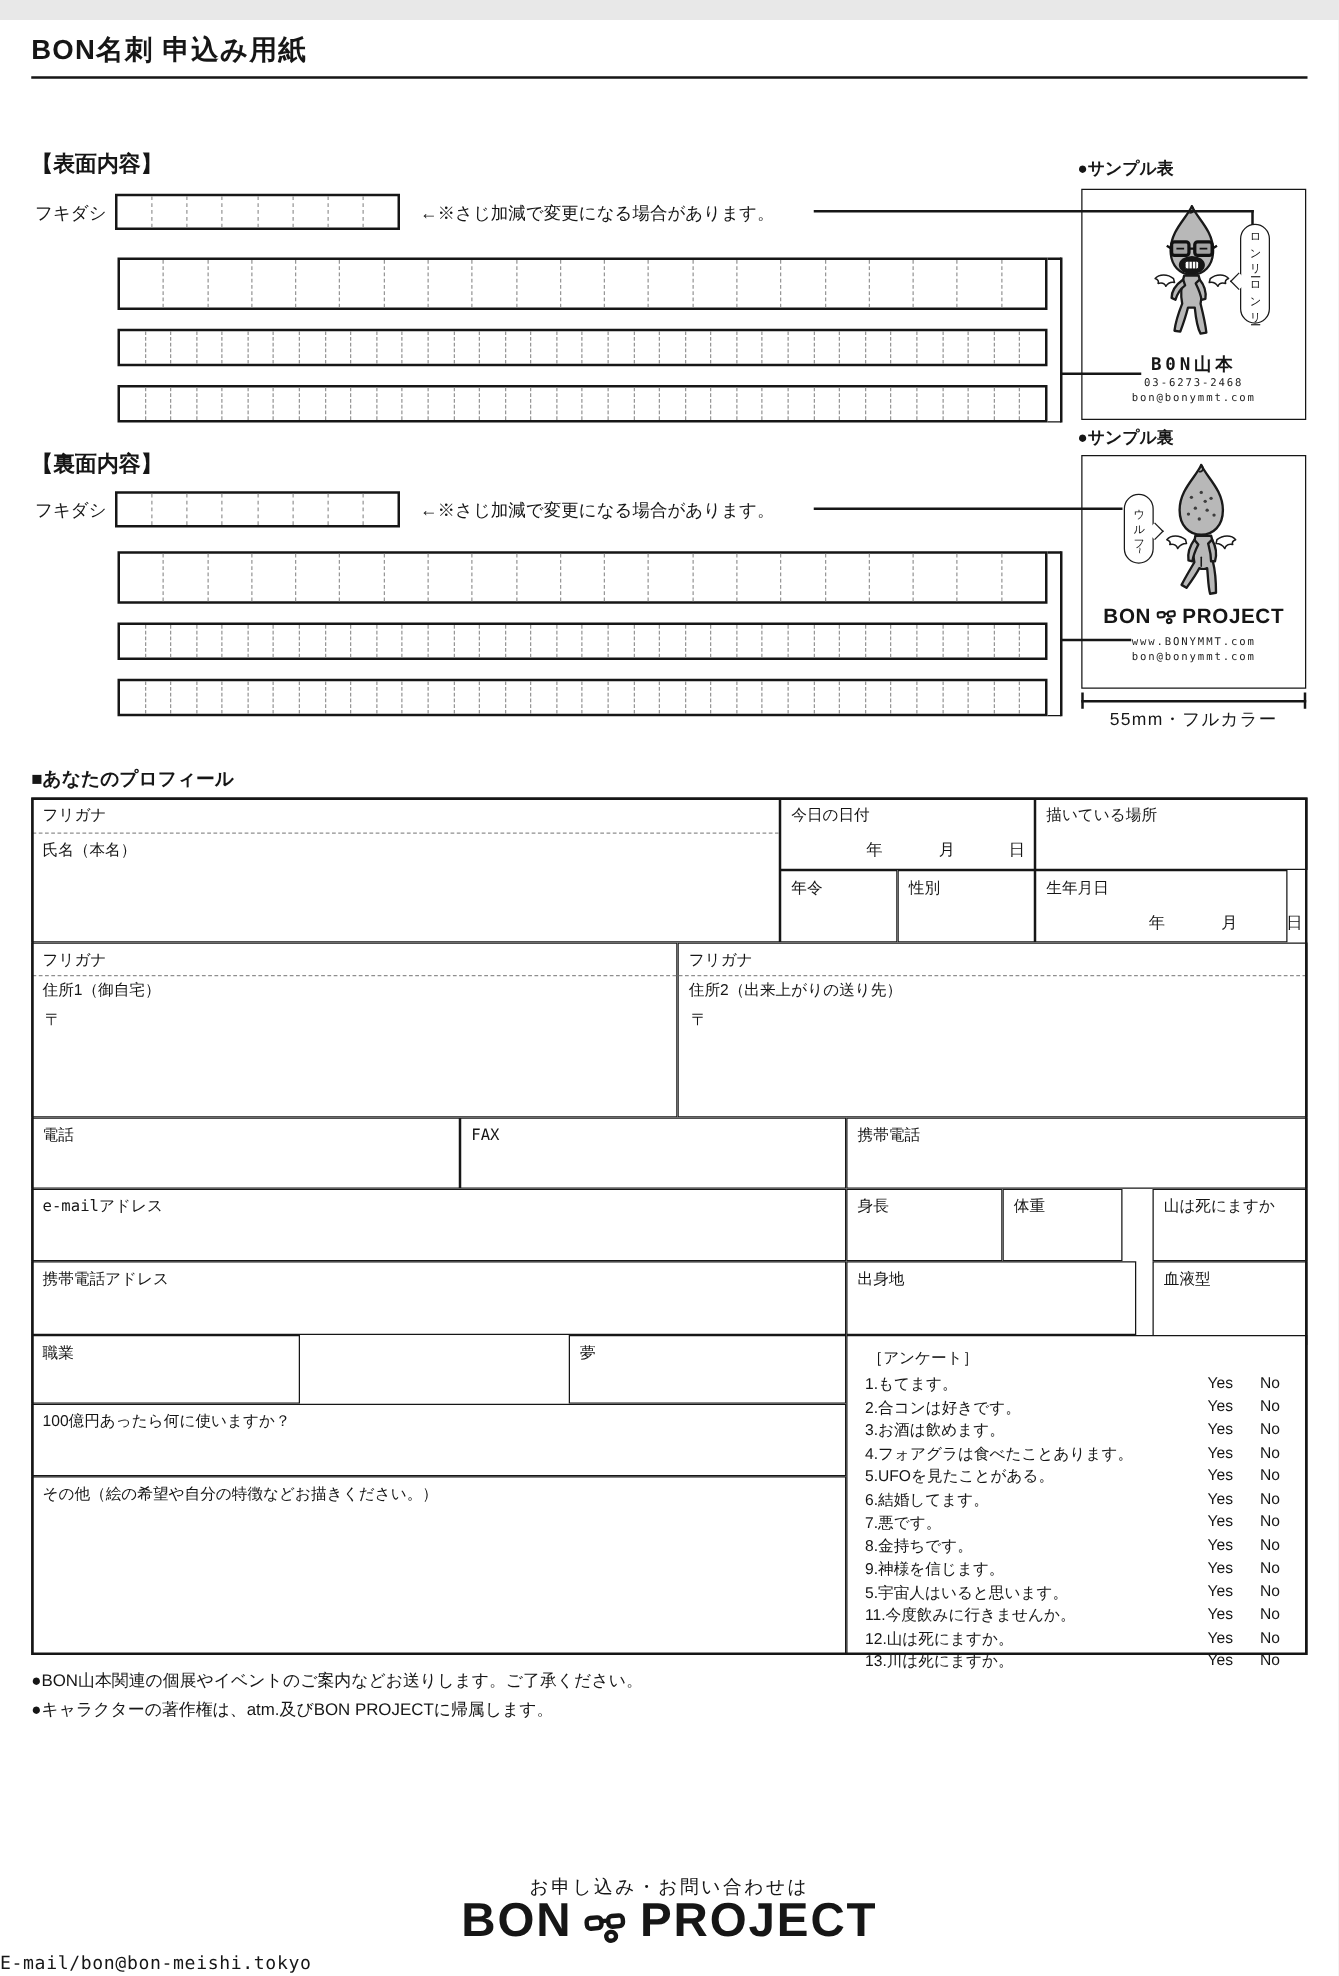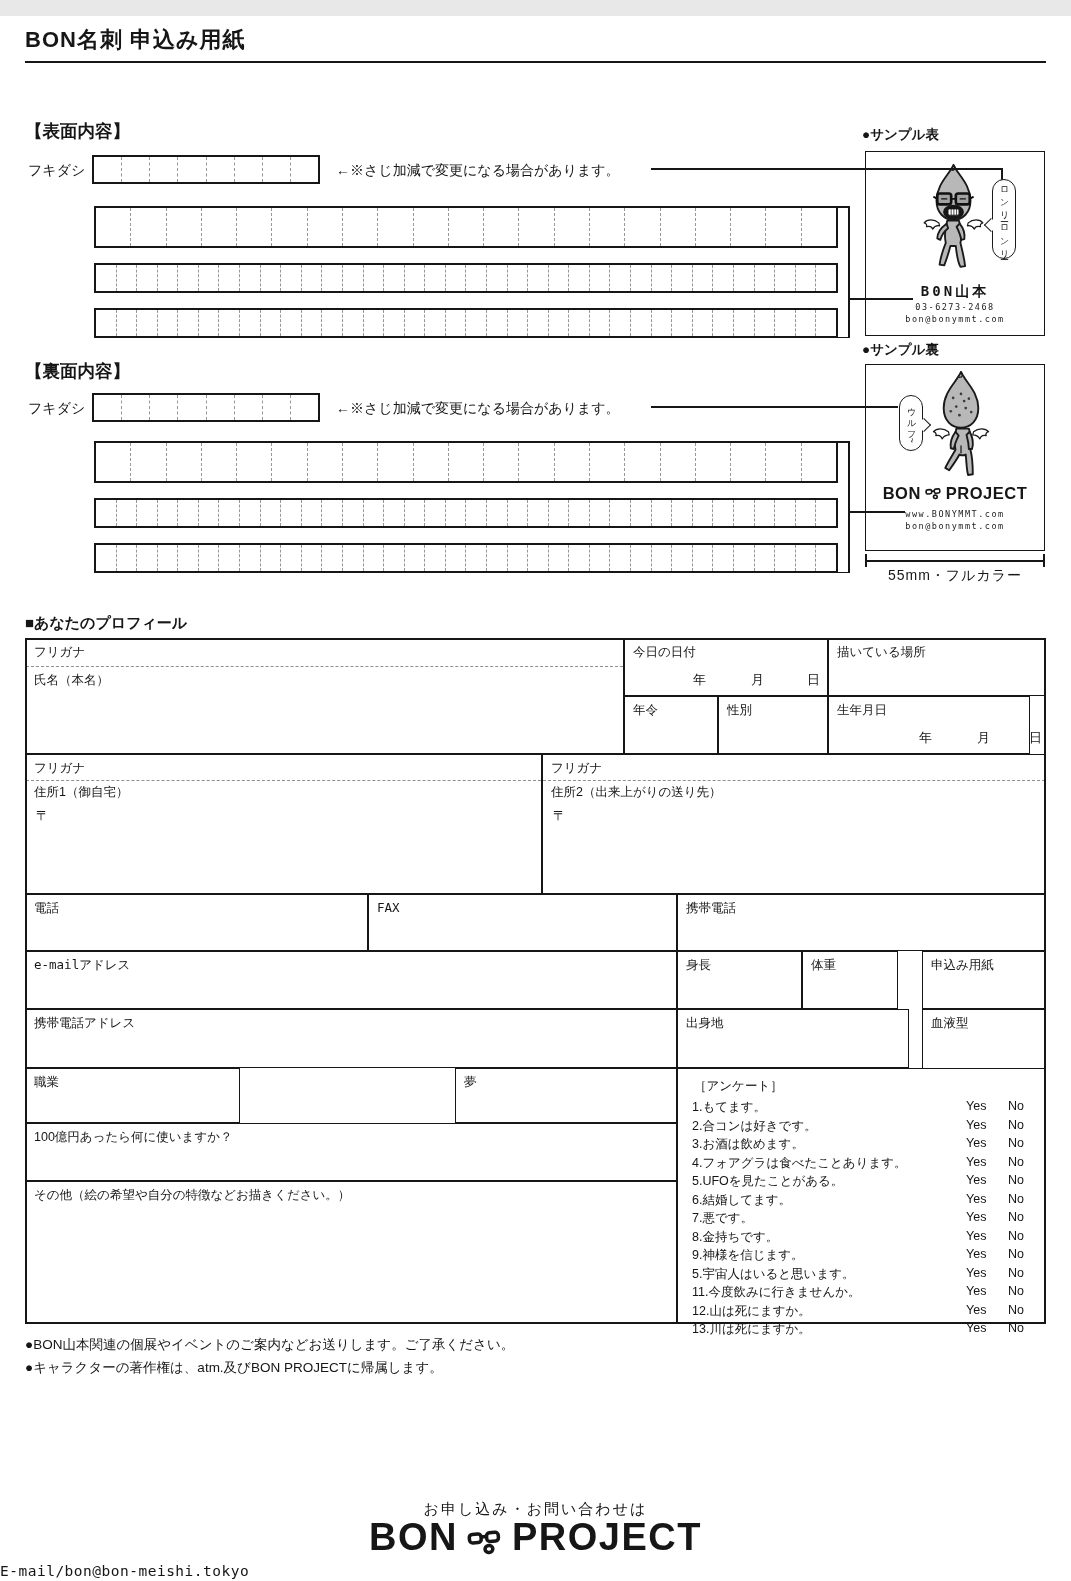--- a/index.html
+++ b/index.html
@@ -432,21 +432,21 @@
   <div class="tcell" style="left:25px; top:935px; width:652px; height:58px;">
     <span class="tl mono">e-mailアドレス</span>
   </div>
   <div class="tcell" style="left:677px; top:935px; width:125px; height:58px;">
     <span class="tl">身長</span>
   </div>
   <div class="tcell" style="left:802px; top:935px; width:96px; height:58px;">
     <span class="tl">体重</span>
   </div>
   <div class="tcell" style="left:922px; top:935px; width:124px; height:58px;">
-    <span class="tl">申込み用紙</span>
+    <span class="tl">山は死にますか</span>
   </div>
 
   <div class="tcell" style="left:25px; top:993px; width:652px; height:59px;">
     <span class="tl">携帯電話アドレス</span>
   </div>
   <div class="tcell" style="left:677px; top:993px; width:232px; height:59px;">
     <span class="tl">出身地</span>
   </div>
   <div class="tcell" style="left:922px; top:993px; width:124px; height:67px;">
     <span class="tl">血液型</span>

